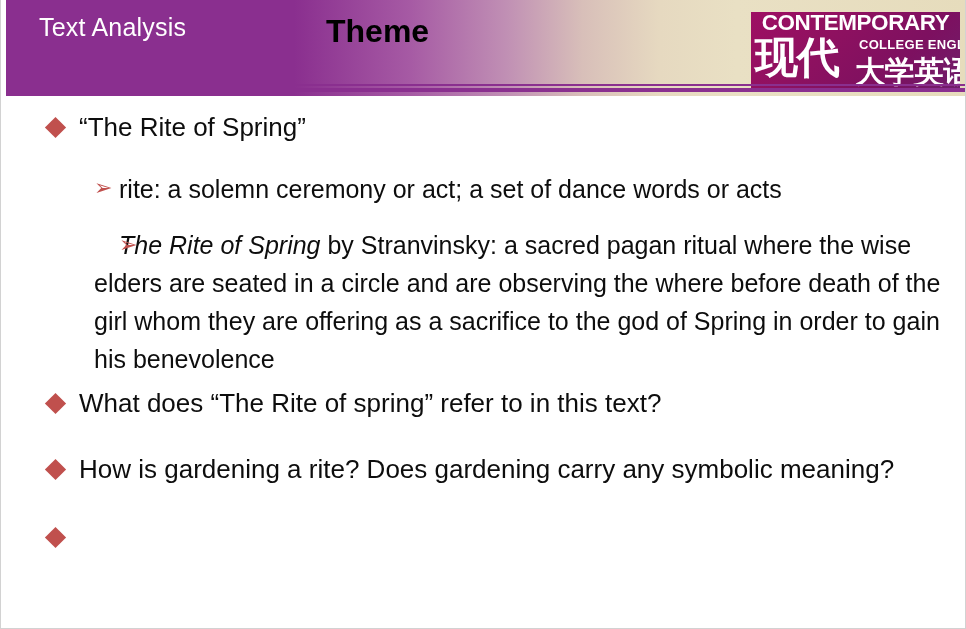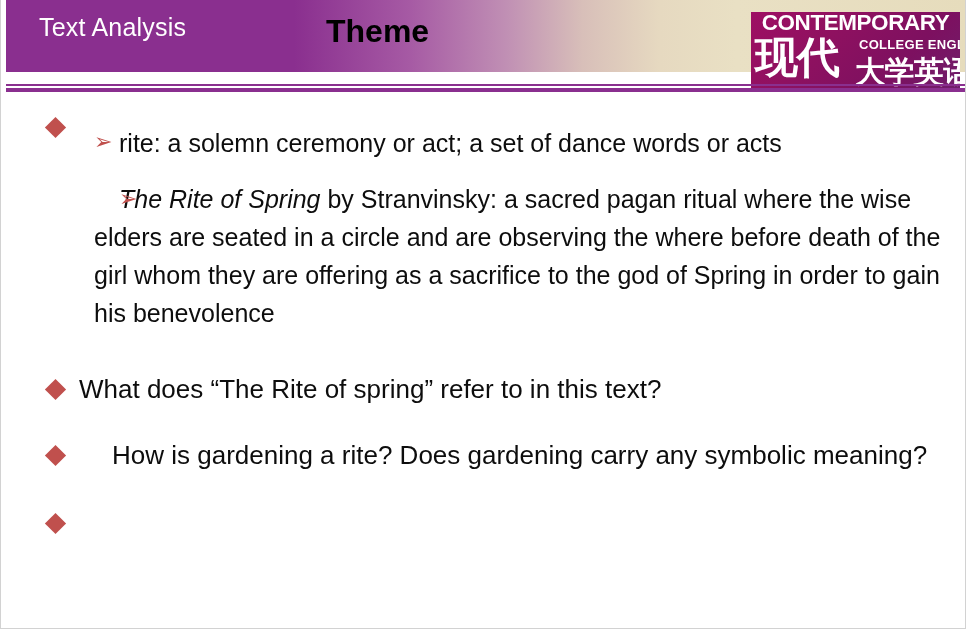--- a/index.html
+++ b/index.html
@@ -25,21 +25,21 @@
     border-bottom: 1px solid #d2d2d2;
     overflow: hidden;
   }
 
   
   #header-bar {
     position: absolute;
     left: 5px;
     top: 0px;
     width: 961px;
-    height: 72px;
+    height: 96px;
     background: linear-gradient(to right,
         #8a2f8f 0%,
         #8a2f8f 30%,
         #a65aa4 42%,
         #c08fb4 52%,
         #d8bfb9 60%,
         #e6d9c0 68%,
         #e9e0c4 76%,
         #e6dcbc 100%);
   }
@@ -186,26 +186,26 @@
     text-indent: 25px;
   }
   .para-hang .arrow { left: 93px; top: 6px; }
 
   .it { font-style: italic; }
 
   
   #row-title      { margin-top: 12px; }
   #row-rite       { margin-top: 26px; }
   #row-stravinsky { margin-top: 18px; }
-  #row-q1         { margin-top: 40px; }
+  #row-q1         { margin-top: 8px; }
   #row-q2         { margin-top: 32px; }
   #row-q3         { margin-top: 34px; }
 
   #row-q2 { padding-left: 0; }
-  #row-q2 .body { display: inline; padding-left: 78px; margin-left: 33px; }
+  #row-q2 .body { display: inline; padding-left: 78px; }
   #row-q3 .body { display: inline; }
 </style>
 </head>
 <body>
 
 <div id="slide">
 
   <div id="header-bar">
     <div id="header-subtitle">Text Analysis</div>
     <div id="header-title">Theme</div>
@@ -218,20 +218,21 @@
     <div id="logo-cn-small">大学英语</div>
   </div>
 
   <div class="divider" id="divider-thin"></div>
   <div class="divider" id="divider-thick"></div>
 
   <div id="content">
 
     <div class="lvl1" id="row-title">
       <span class="diamond"></span>
+      <span class="body">“The Rite of Spring”</span>
     </div>
 
     <div class="lvl2" id="row-rite">
       <span class="arrow">➢</span>
       <span class="body">rite: a solemn ceremony or act; a set of dance words or acts</span>
     </div>
 
     <div class="lvl2 para-hang" id="row-stravinsky">
       <span class="arrow">➢</span>
       <span class="it">The Rite of Spring</span><span> by Stranvinsky: a sacred pagan ritual where the wise elders are seated in a circle and are observing the where before death of the girl whom they are offering as a sacrifice to the god of Spring in order to gain his benevolence</span>

